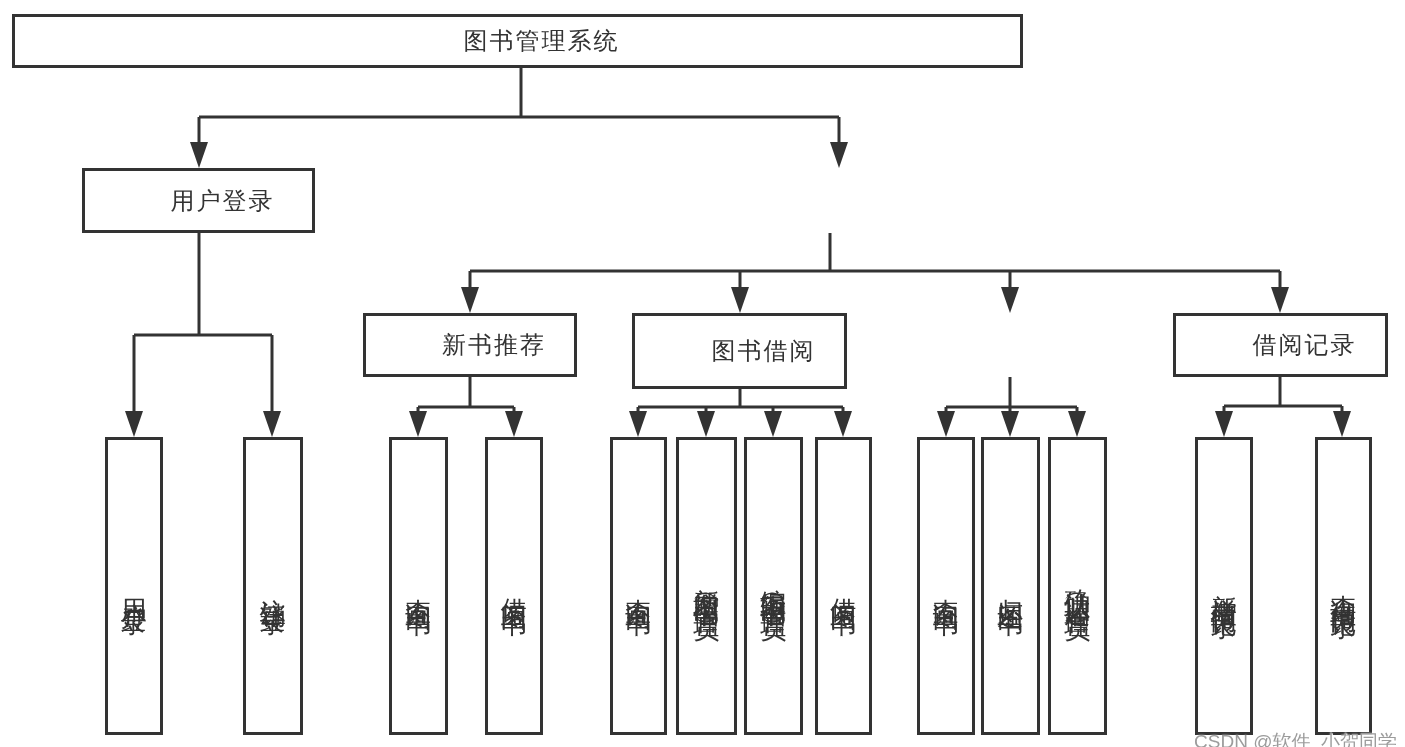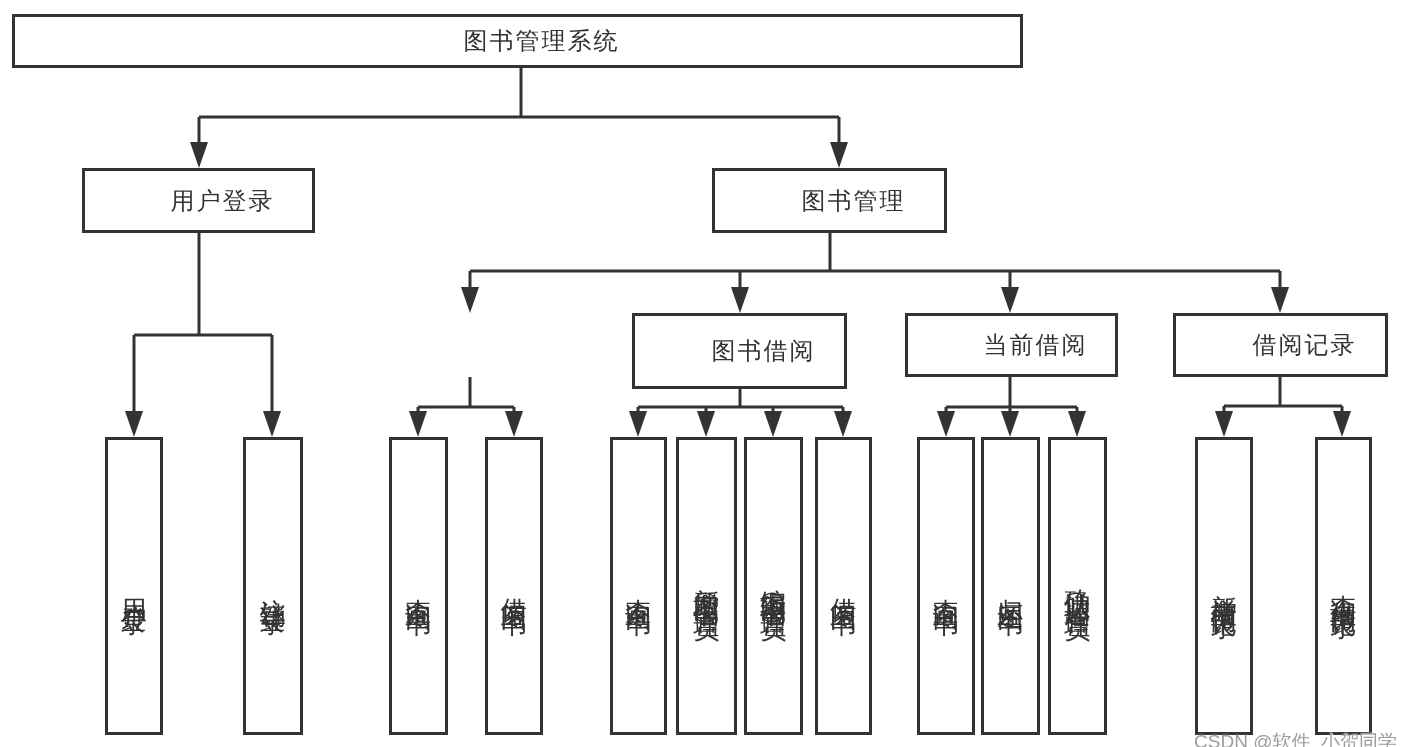--- a/index.html
+++ b/index.html
@@ -150,30 +150,27 @@
     </g>
   </svg>
 
   <div class="box h-box" id="node-root">
     <span>图书管理系统</span>
   </div>
 
   <div class="box h-box" id="node-user-login">
     <span>用户登录</span>
   </div>
-  <div class="box h-box" id="node-book-management">
-    <span>图书管理</span>
-  </div>
-
+
+  <div class="box h-box" id="node-new-book-recommend">
+    <span>新书推荐</span>
+  </div>
   <div class="box h-box" id="node-book-borrow">
     <span>图书借阅</span>
   </div>
-  <div class="box h-box" id="node-current-borrow">
-    <span>当前借阅</span>
-  </div>
   <div class="box h-box" id="node-borrow-records">
     <span>借阅记录</span>
   </div>
 
   <div class="box v-box leaf" id="leaf-login">
     <span class="v-label">用户登录</span>
   </div>
   <div class="box v-box leaf" id="leaf-logout">
     <span class="v-label">注销登录</span>
   </div>

